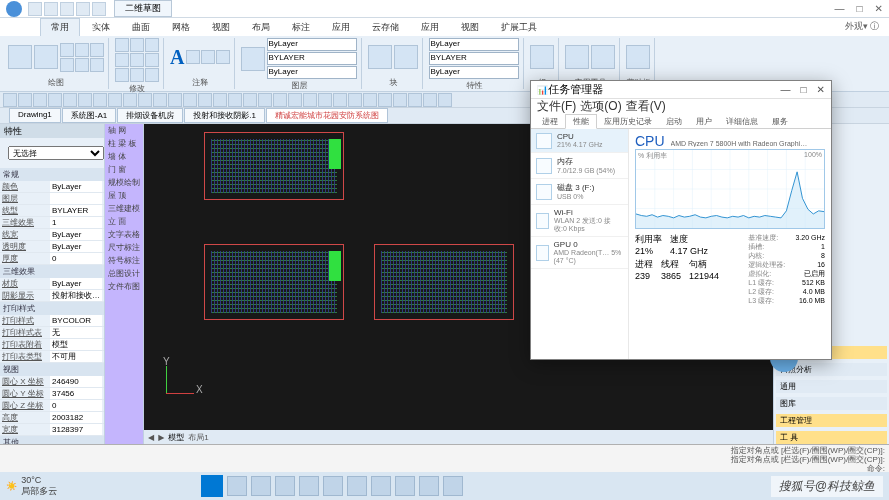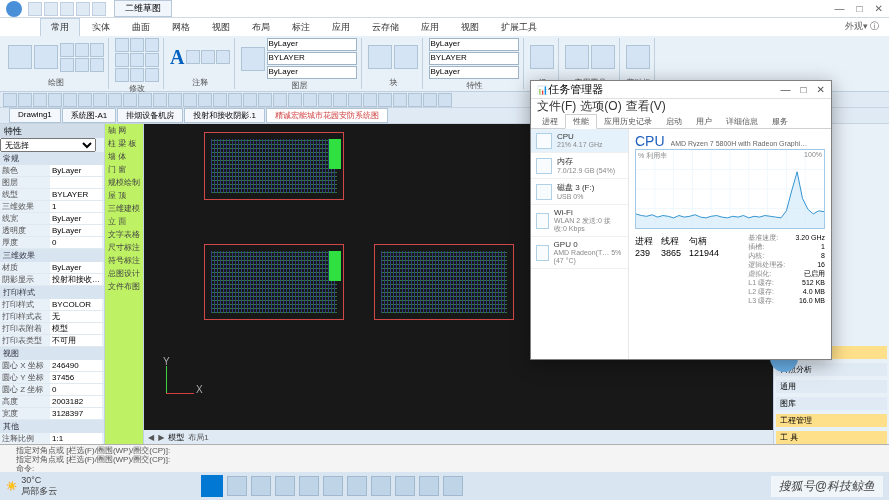--- a/index.html
+++ b/index.html
@@ -35,29 +35,29 @@
 .tbar { height:16px; background:#e0eaf4; display:flex; align-items:center; gap:1px; padding:0 3px; border-bottom:1px solid #c8d4e0; }
 .tbar .b { width:14px; height:14px; background:#d0e0f0; border:1px solid #b0c4d8; }
 .doc-tabs { display:flex; gap:1px; margin-left:6px; }
 .doc-tabs .dt { padding:1px 8px; font-size:8px; background:#f4f8fc; border:1px solid #b0c4d8; cursor:pointer; }
 .doc-tabs .dt.active { background:#fff; color:#d04040; }
 
 
 .main { display:flex; height:calc(500px - 18px - 18px - 56px - 16px - 16px - 14px - 42px); }
 .left-pane { width:104px; background:#e8f0f8; display:flex; flex-direction:column; }
 .props-head { height:14px; background:#d0dde8; font-size:9px; padding:1px 4px; }
-.props-sel { margin:0; }
+.props-sel { margin:8px; }
 .props-sel select { width:96px; font-size:8px; height:14px; }
 .props-body { flex:1; overflow-y:auto; }
 .pcat { background:#d8e4f0; padding:1px 3px; font-size:8px; color:#334; }
 .prow { display:flex; padding:0 2px; font-size:8px; border-bottom:1px solid #e0e8f0; line-height:11px; }
-.prow .k { width:48px; color:#555; }
+.prow .k { width:48px; color:#555;text-decoration:underline; }
 .prow .v { flex:1; background:#fff; padding:0 2px; overflow:hidden; text-overflow:ellipsis; white-space:nowrap; }
 
-.mid-col { width:40px; background:#bef264; border-left:1px solid #c0d0e0; border-right:1px solid #c0d0e0; }
+.mid-col { width:40px; background:#c4b5fd; border-left:1px solid #c0d0e0; border-right:1px solid #c0d0e0; }
 .mid-col .mrow { font-size:8px; padding:1px 3px; color:#444; line-height:11px; white-space:nowrap; overflow:hidden; }
 
 .canvas-wrap { flex:1; display:flex; flex-direction:column; background:#000; position:relative; }
 .canvas { flex:1; background:#181818; position:relative; overflow:hidden; }
 .dwg { position:absolute; border:1px solid #d04848; }
 .dwg .grid { position:absolute; inset:6px; background:
   repeating-linear-gradient(90deg,#4060d0 0,#4060d0 1px,transparent 1px,transparent 3px),
   repeating-linear-gradient(0deg,#40d060 0,#40d060 1px,transparent 1px,transparent 4px);
   opacity:0.55; }
 .dwg .ann { position:absolute; background:#30e040; width:12px; height:30px; right:2px; }
@@ -68,21 +68,21 @@
 .axis .xlab { position:absolute; left:30px; top:18px; color:#aaa; font-size:10px; }
 .canvas-tabs { height:14px; background:#e0eaf4; display:flex; align-items:center; gap:4px; padding:0 4px; }
 .canvas-tabs span { font-size:8px; color:#555; cursor:pointer; }
 .canvas-tabs span.active { color:#000; }
 
 .right-tools { width:116px; background:#e8f0f8; border-left:1px solid #c0d0e0; display:flex; flex-direction:column; }
 .rtool-panel { margin:4px 2px 0; }
 .rtool-panel .hd { background:#ffe08a; padding:1px 4px; font-size:8px; }
 
 
-.cmd { height:42px; background:#f4f4f4; border-top:1px solid #b0b0b0; font-size:8px; color:#555; padding:1px 16px; }
+.cmd { height:42px; background:#f4f4f4; border-top:1px solid #b0b0b0; font-size:8px; color:#555; padding:1px 4px;text-align:right; }
 .cmd .line { line-height:9px; }
 
 
 .status { height:14px; background:#d0dde8; display:flex; align-items:center; font-size:8px; padding:0 4px; gap:8px; color:#445; }
 
 
 .taskbar { position:absolute; bottom:0; left:0; right:0; height:28px; background:#d9e6f2; display:flex; align-items:center; padding:0 6px; gap:4px; }
 .taskbar .weather { font-size:9px; color:#444; display:flex; align-items:center; gap:4px; }
 .taskbar .start { width:22px; height:22px; background:#0078d4; margin-left:140px; }
 .taskbar .tb { width:20px; height:20px; background:#c0d4e8; border:1px solid #a0b8d0; }
@@ -561,20 +561,30 @@
               <line x1="0" y1="20" x2="200" y2="20"></line>
               <line x1="0" y1="40" x2="200" y2="40"></line>
               <line x1="0" y1="60" x2="200" y2="60"></line>
             </g>
             <path d="M0.0,65.6 L5.7,67.2 L11.4,68.0 L17.1,66.4 L22.9,68.8 L28.6,67.2 L34.3,68.0 L40.0,69.6 L45.7,67.2 L51.4,68.8 L57.1,68.0 L62.9,66.4 L68.6,68.8 L74.3,69.6 L80.0,68.0 L85.7,67.2 L91.4,68.8 L97.1,69.6 L102.9,68.0 L108.6,68.8 L114.3,67.2 L120.0,69.6 L125.7,68.0 L131.4,68.8 L137.1,67.2 L142.9,68.0 L148.6,68.8 L154.3,69.6 L160.0,62.4 L165.7,41.6 L171.4,22.4 L177.1,49.6 L182.9,60.8 L188.6,65.6 L194.3,62.4 L200.0,63.2 L200,80 L0,80 Z" fill="#cde8f8" opacity="0.6"></path>
             <path d="M0.0,65.6 L5.7,67.2 L11.4,68.0 L17.1,66.4 L22.9,68.8 L28.6,67.2 L34.3,68.0 L40.0,69.6 L45.7,67.2 L51.4,68.8 L57.1,68.0 L62.9,66.4 L68.6,68.8 L74.3,69.6 L80.0,68.0 L85.7,67.2 L91.4,68.8 L97.1,69.6 L102.9,68.0 L108.6,68.8 L114.3,67.2 L120.0,69.6 L125.7,68.0 L131.4,68.8 L137.1,67.2 L142.9,68.0 L148.6,68.8 L154.3,69.6 L160.0,62.4 L165.7,41.6 L171.4,22.4 L177.1,49.6 L182.9,60.8 L188.6,65.6 L194.3,62.4 L200.0,63.2" fill="none" stroke="#2b8fd0" stroke-width="1"></path>
           </svg>
       </div>
       <div style="display:flex;gap:6px;margin-top:4px">
         <div style="flex:1.4">
+          <div style="display:flex;gap:8px">
+            <div class="cell">
+                <div class="k">利用率</div>
+                <div class="v">21%</div>
+              </div>
+            <div class="cell">
+                <div class="k">速度</div>
+                <div class="v">4.17 GHz</div>
+              </div>
+          </div>
           <div style="display:flex;gap:8px;margin-top:2px">
             <div class="cell">
                 <div class="k">进程</div>
                 <div class="v">239</div>
               </div>
             <div class="cell">
                 <div class="k">线程</div>
                 <div class="v">3865</div>
               </div>
             <div class="cell">

